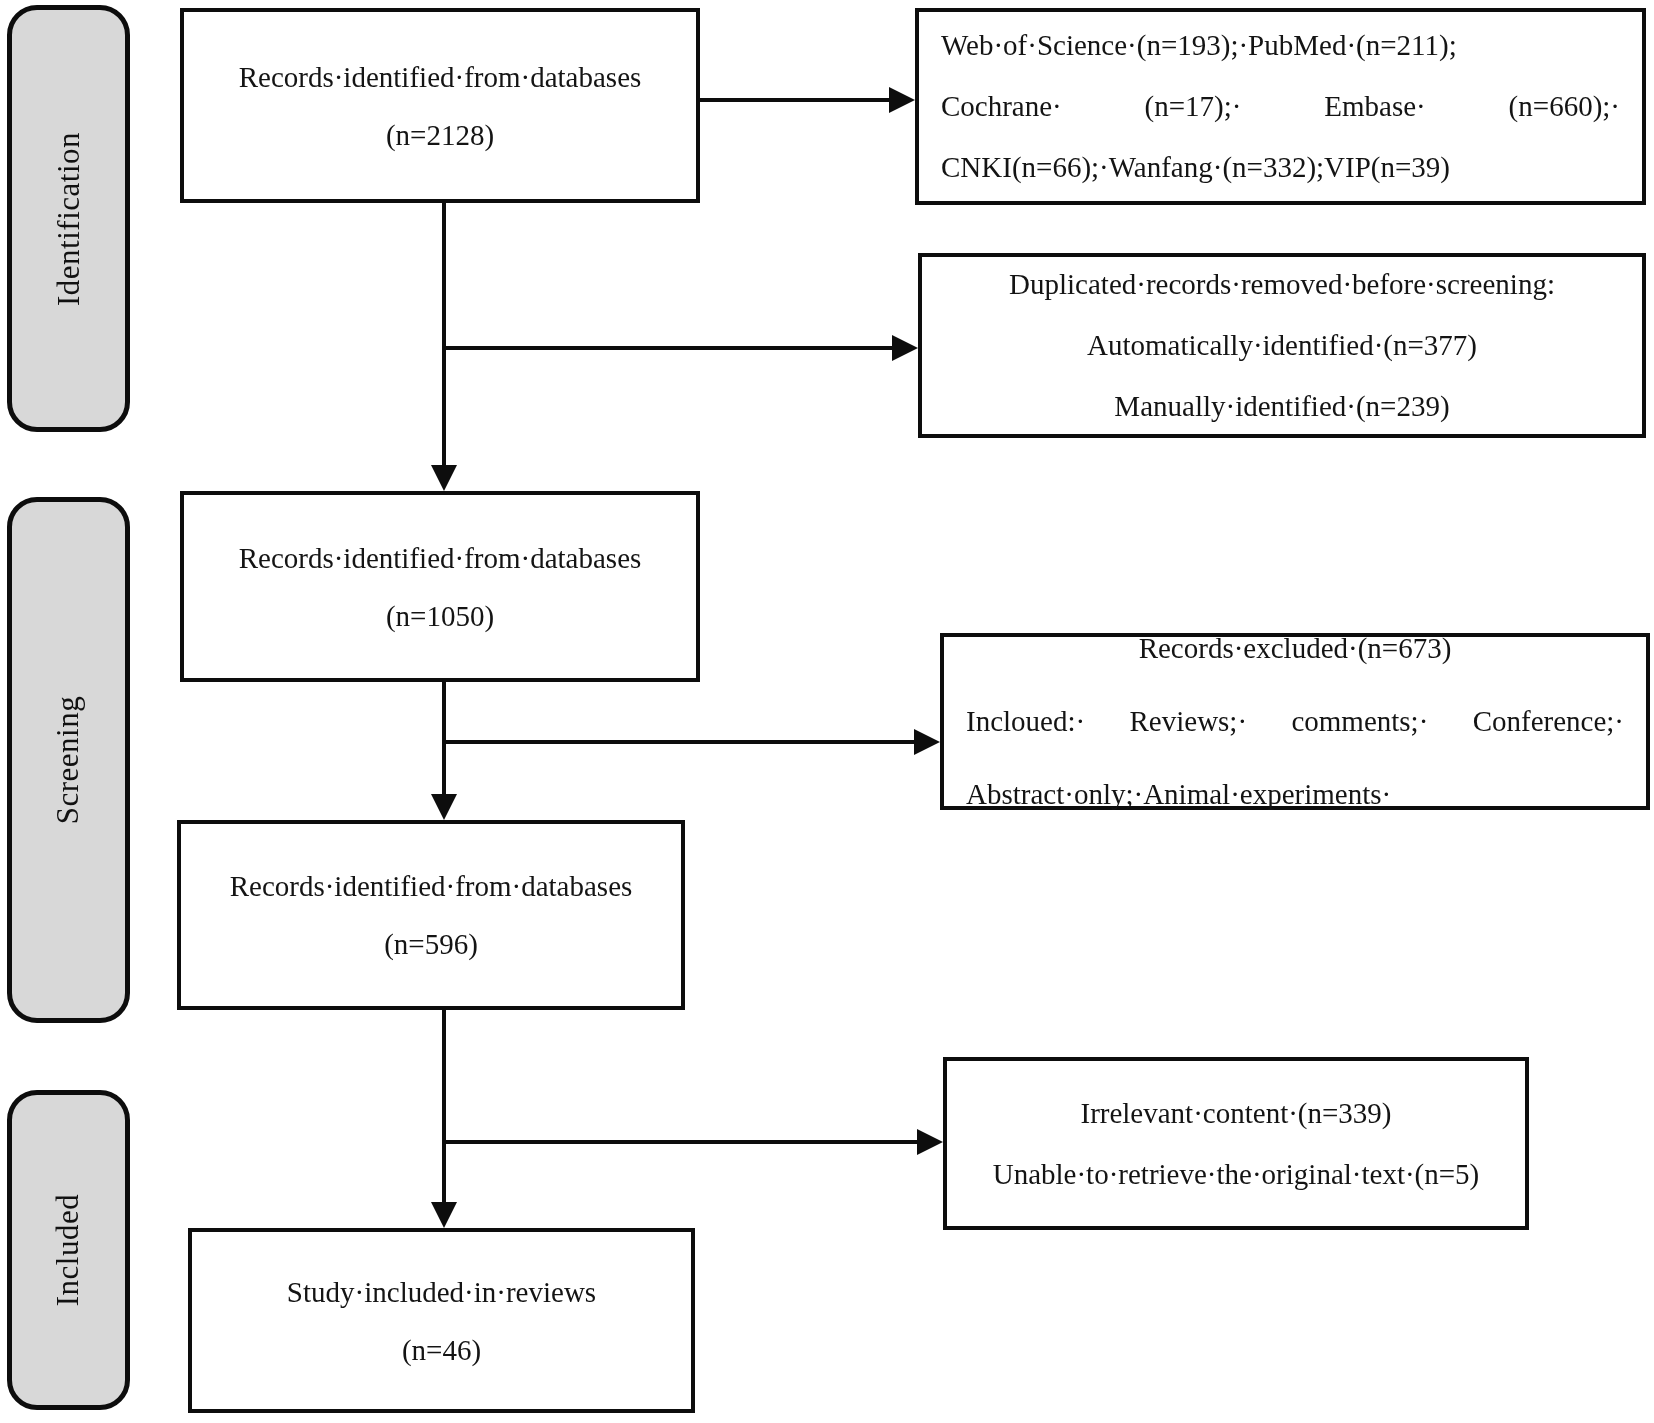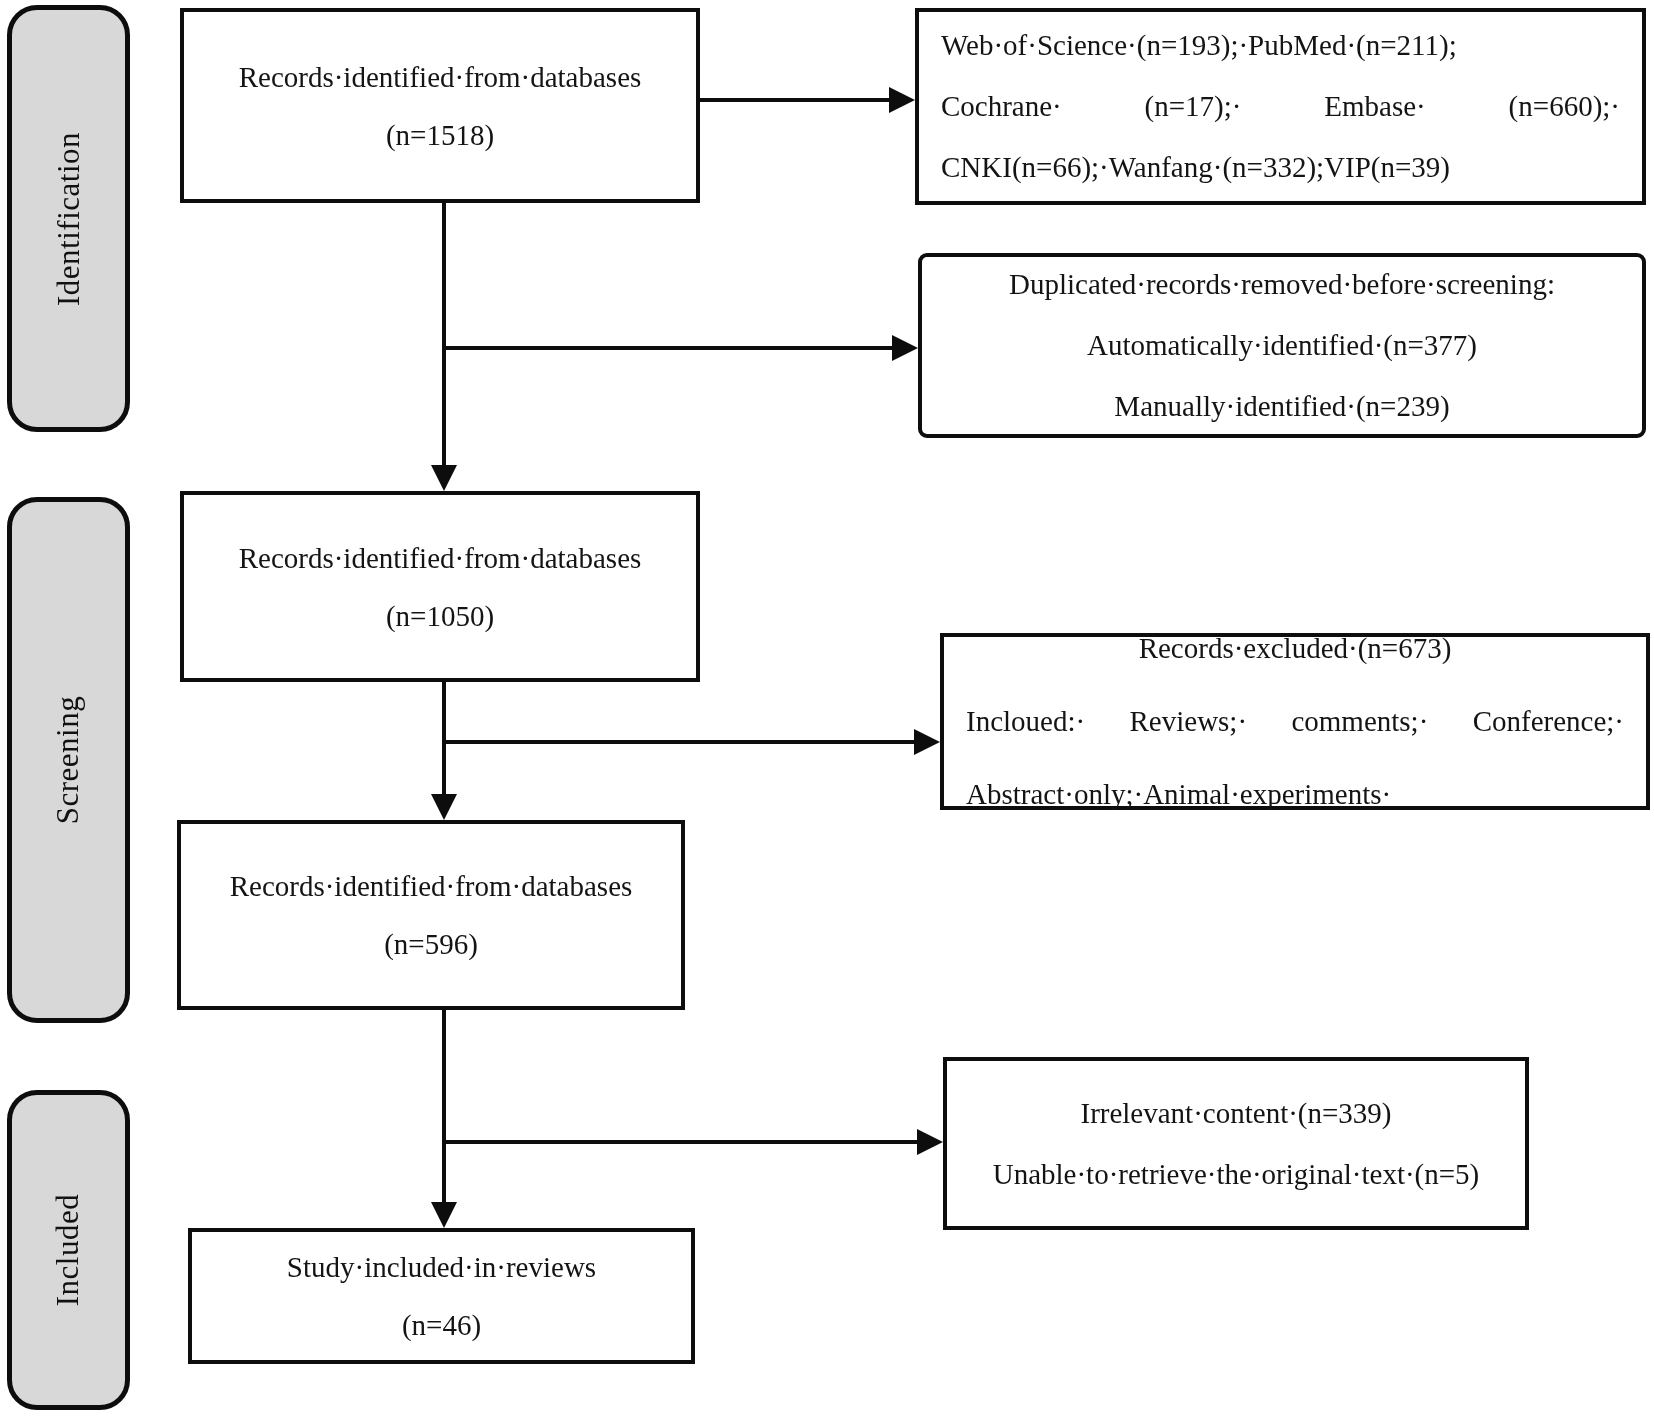--- a/index.html
+++ b/index.html
@@ -80,45 +80,45 @@
   <div class="stage-pill" style="left:7px; top:497px; width:123px; height:526px;">
     <span class="stage-label">Screening</span>
   </div>
 
   <div class="stage-pill" style="left:7px; top:1090px; width:123px; height:320px;">
     <span class="stage-label">Included</span>
   </div>
 
   <div class="box main-box" style="left:180px; top:8px; width:520px; height:195px;">
     <div class="bline">Records·identified·from·databases</div>
-    <div class="bline">(n=1518)</div>
+    <div class="bline">(n=2128)</div>
   </div>
 
   <div class="box main-box" style="left:180px; top:491px; width:520px; height:191px;">
     <div class="bline">Records·identified·from·databases</div>
     <div class="bline">(n=1050)</div>
   </div>
 
   <div class="box main-box" style="left:177px; top:820px; width:508px; height:190px;">
     <div class="bline">Records·identified·from·databases</div>
     <div class="bline">(n=596)</div>
   </div>
 
-  <div class="box main-box" style="left:188px; top:1228px; width:507px; height:136px;">
+  <div class="box main-box" style="left:188px; top:1228px; width:507px; height:185px;">
     <div class="bline">Study·included·in·reviews</div>
     <div class="bline">(n=46)</div>
   </div>
 
   <div class="box side-box" style="left:915px; top:8px; width:731px; height:197px;">
     <div class="bline t-left">Web·of·Science·(n=193);·PubMed·(n=211);</div>
     <div class="bline t-justify">Cochrane· (n=17);· Embase· (n=660);·</div>
     <div class="bline t-left">CNKI(n=66);·Wanfang·(n=332);VIP(n=39)</div>
   </div>
 
-  <div class="box side-box" style="left:918px; top:253px; width:728px; height:185px;border-radius:9px;">
+  <div class="box side-box" style="left:918px; top:253px; width:728px; height:185px;">
     <div class="bline t-center">Duplicated·records·removed·before·screening:</div>
     <div class="bline t-center">Automatically·identified·(n=377)</div>
     <div class="bline t-center">Manually·identified·(n=239)</div>
   </div>
 
   <div class="box side-box" style="left:940px; top:633px; width:710px; height:177px;gap:12px;">
     <div class="bline t-center">Records·excluded·(n=673)</div>
     <div class="bline t-justify">Incloued:· Reviews;· comments;· Conference;·</div>
     <div class="bline t-left">Abstract·only;·Animal·experiments·</div>
   </div>

